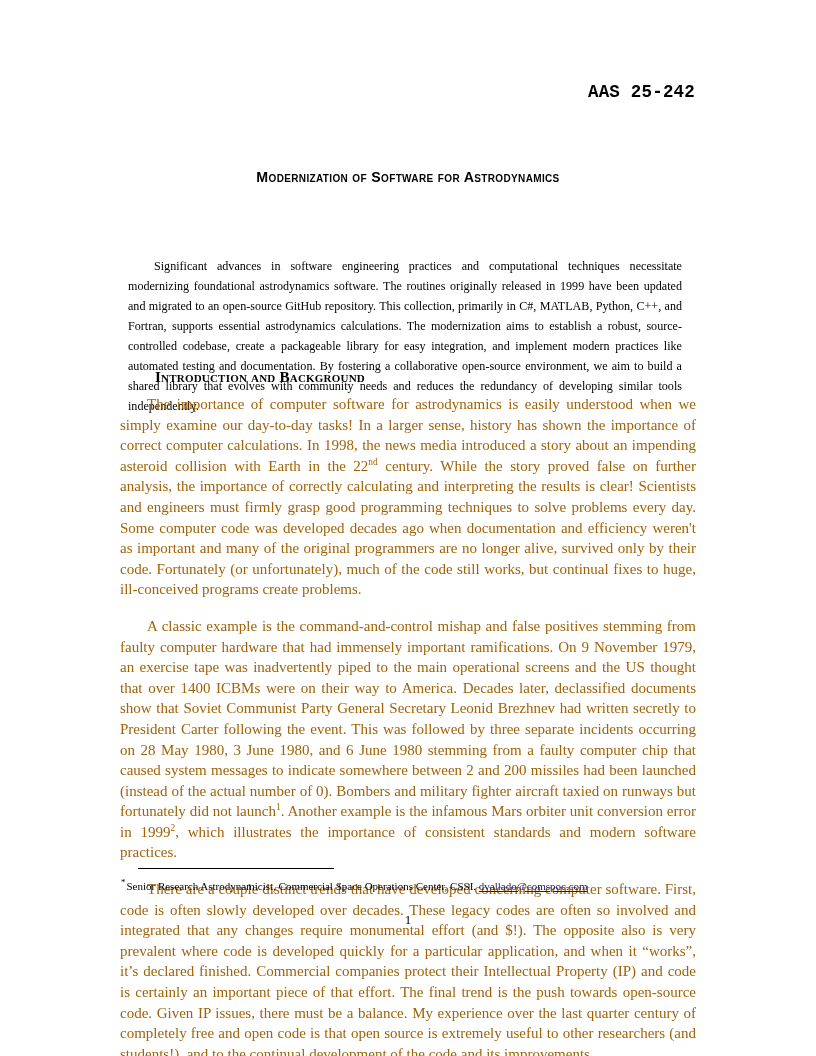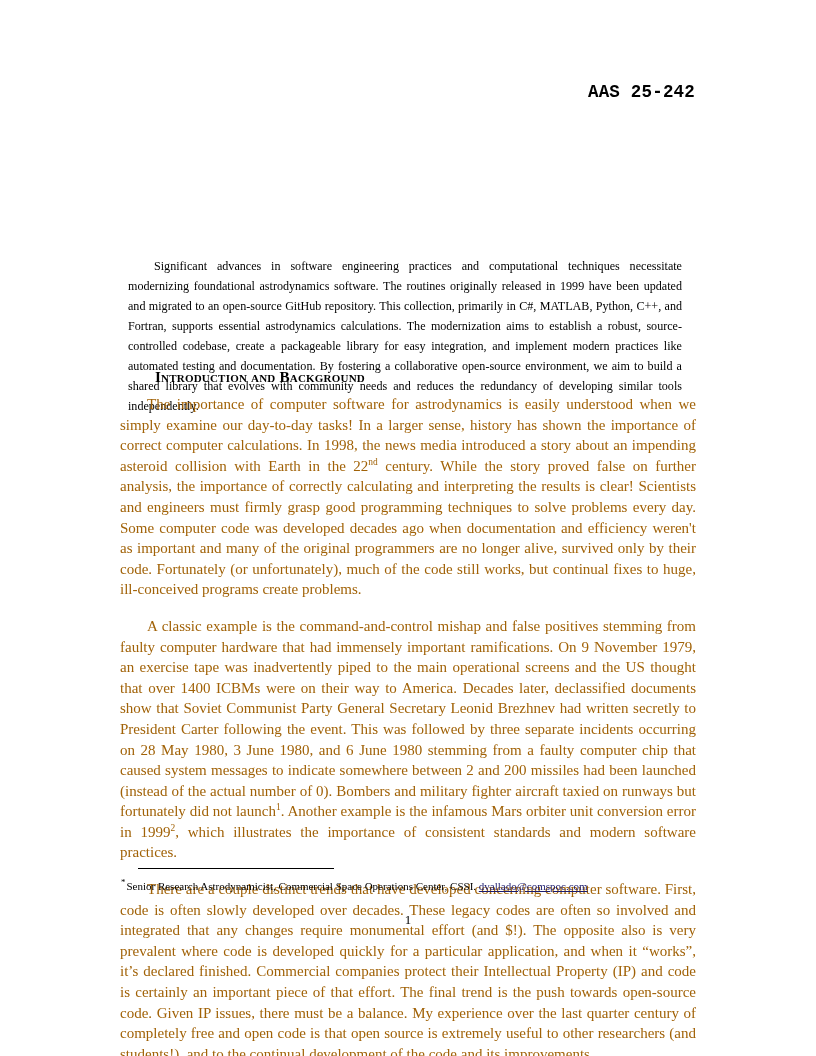--- a/index.html
+++ b/index.html
@@ -171,20 +171,23 @@
     color: #000;
   }
 </style>
 </head>
 <body>
 
 <div class="page">
 
   <div class="doc-header">AAS 25-242</div>
 
+  <div class="title-block">
+    <h1 class="paper-title">Modernization of Software for Astrodynamics</h1>
+  </div>
 
 
   <div class="abstract"><span class="ind"></span><span>Significant advances in software engineering practices and computational techniques necessitate modernizing foundational astrodynamics software. The routines originally released in 1999 have been updated and migrated to an open-source GitHub repository. This collection, primarily in C#, MATLAB, Python, C++, and Fortran, supports essential astrodynamics calculations. The modernization aims to establish a robust, source-controlled codebase, create a packageable library for easy integration, and implement modern practices like automated testing and documentation. By fostering a collaborative open-source environment, we aim to build a shared library that evolves with community needs and reduces the redundancy of developing similar tools independently.</span></div>
 
   <div class="section-heading">Introduction and Background</div>
 
   <div class="body-text">
 
     <p><span>The importance of computer software for astrodynamics is easily understood when we simply examine our day-to-day tasks! In a larger sense, history has shown the importance of correct computer calculations. In 1998, the news media introduced a story about an impending asteroid collision with Earth in the 22</span><sup>nd</sup><span> century. While the story proved false on further analysis, the importance of correctly calculating and interpreting the results is clear! Scientists and engineers must firmly grasp good programming techniques to solve problems every day. Some computer code was developed decades ago when documentation and efficiency weren't as important and many of the original programmers are no longer alive, survived only by their code. Fortunately (or unfortunately), much of the code still works, but continual fixes to huge, ill-conceived programs create problems.</span></p>
 

